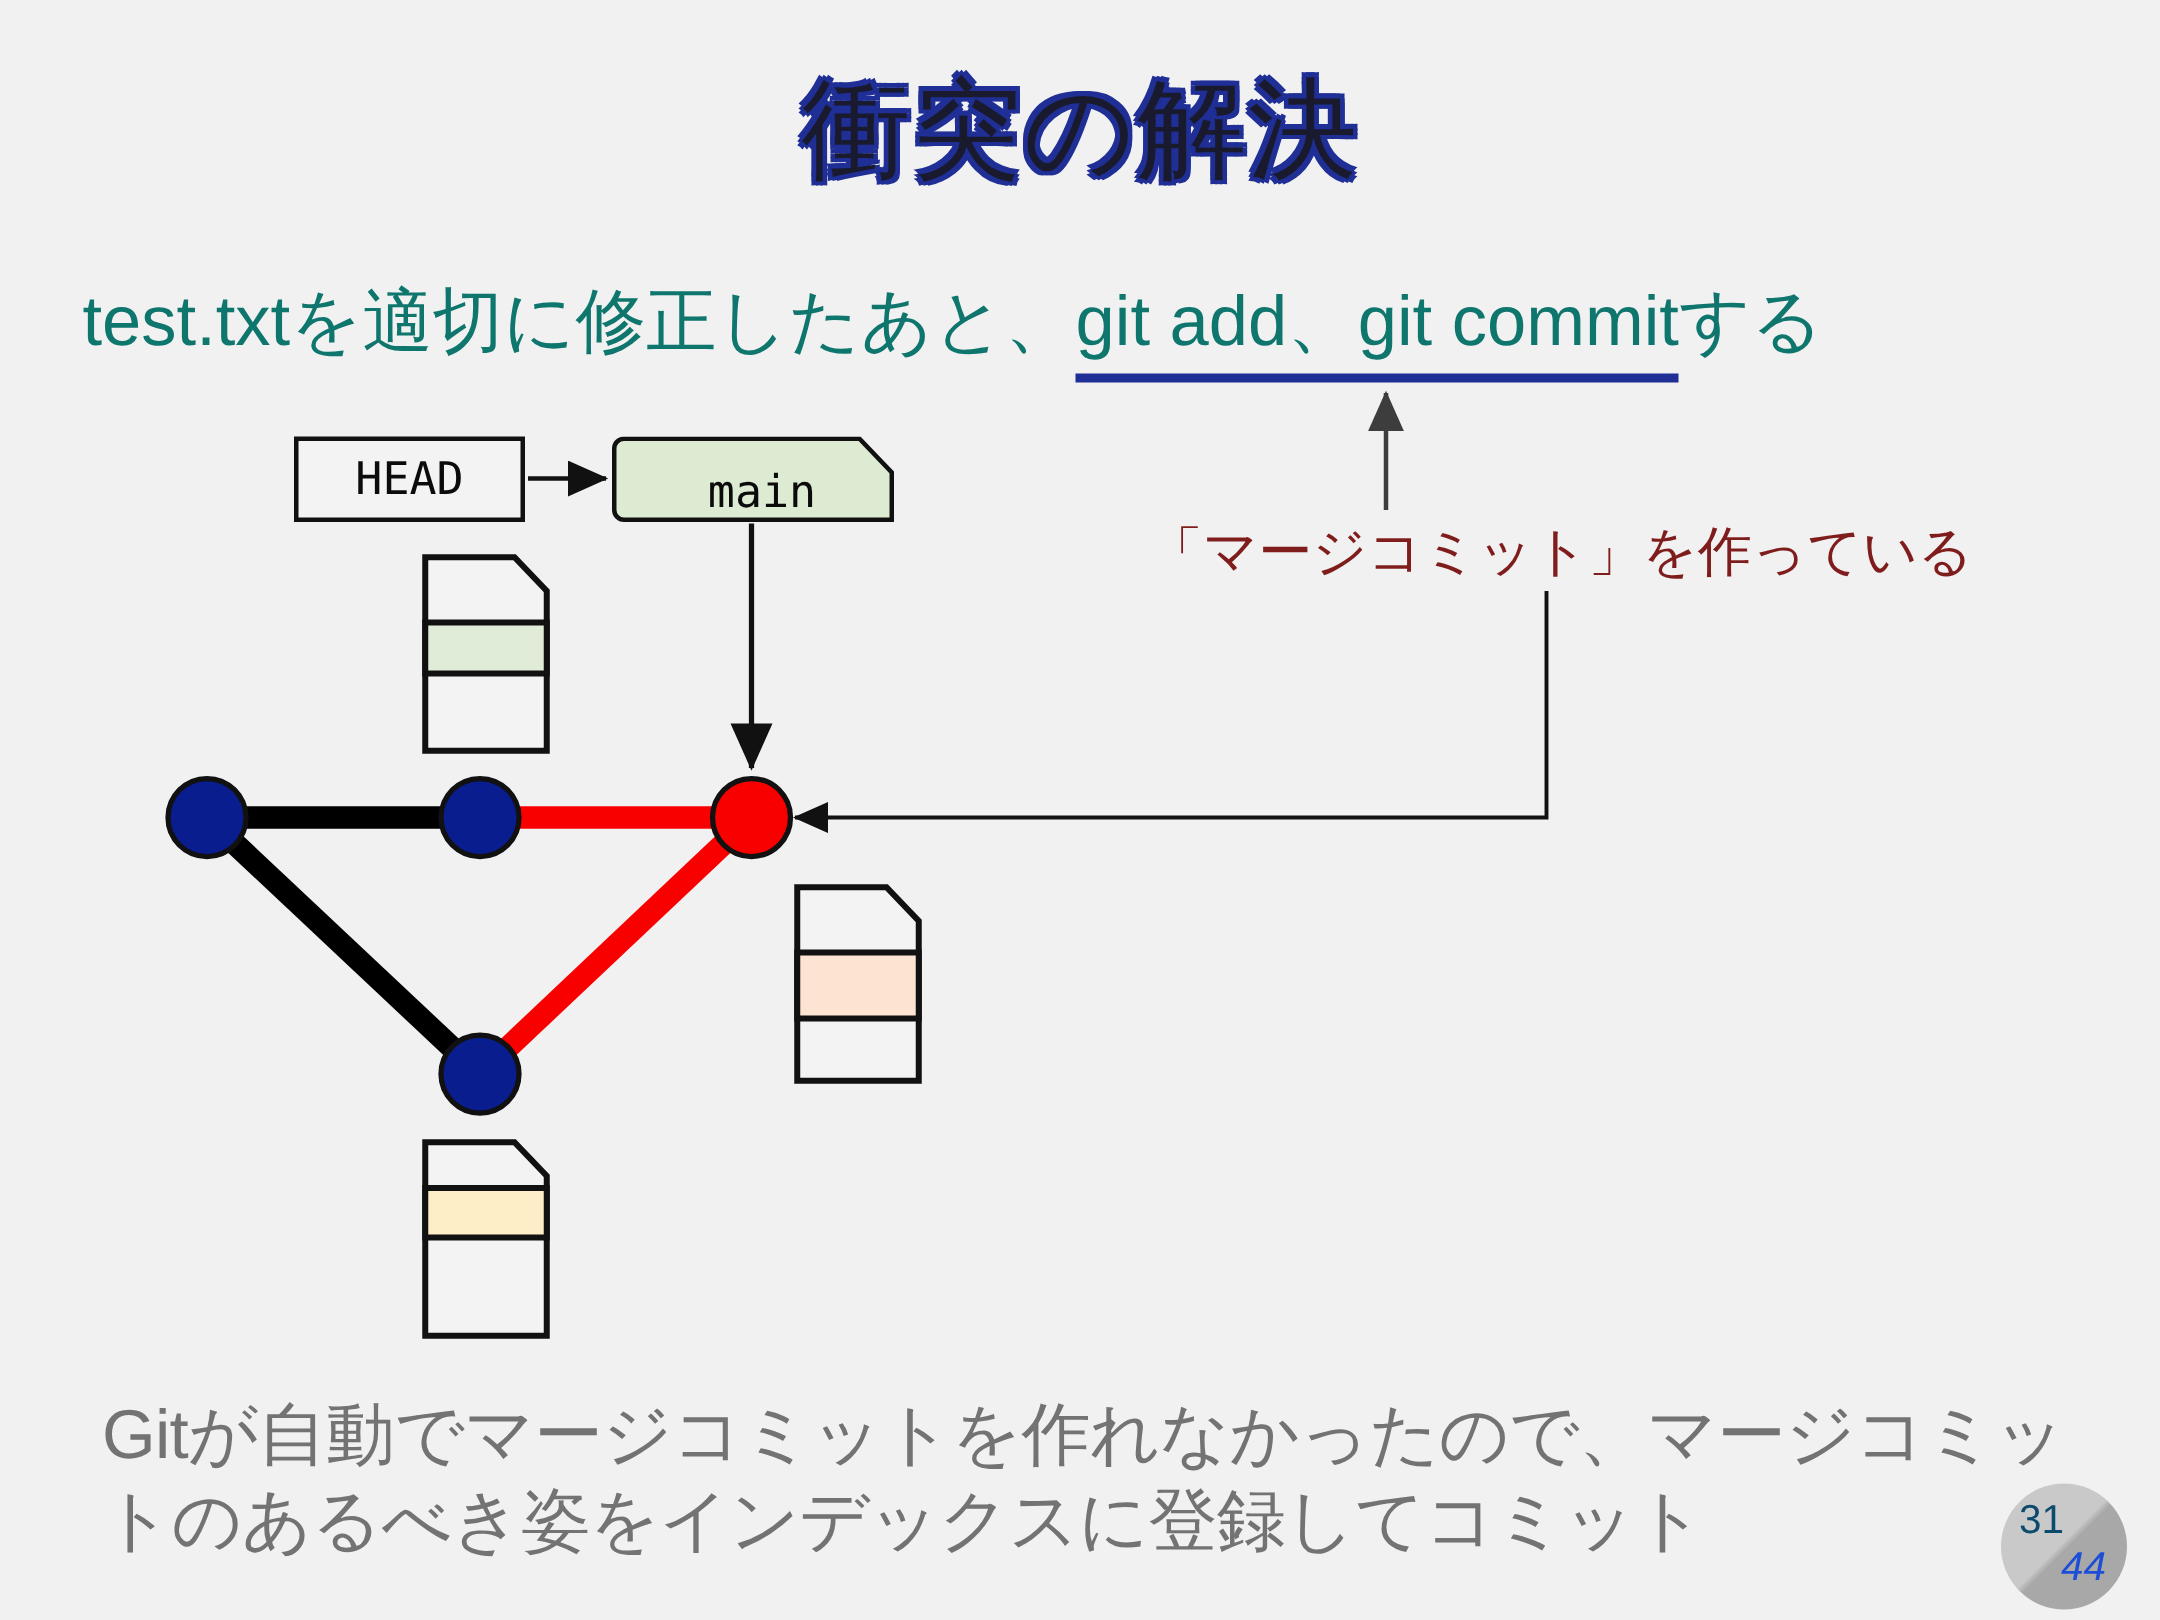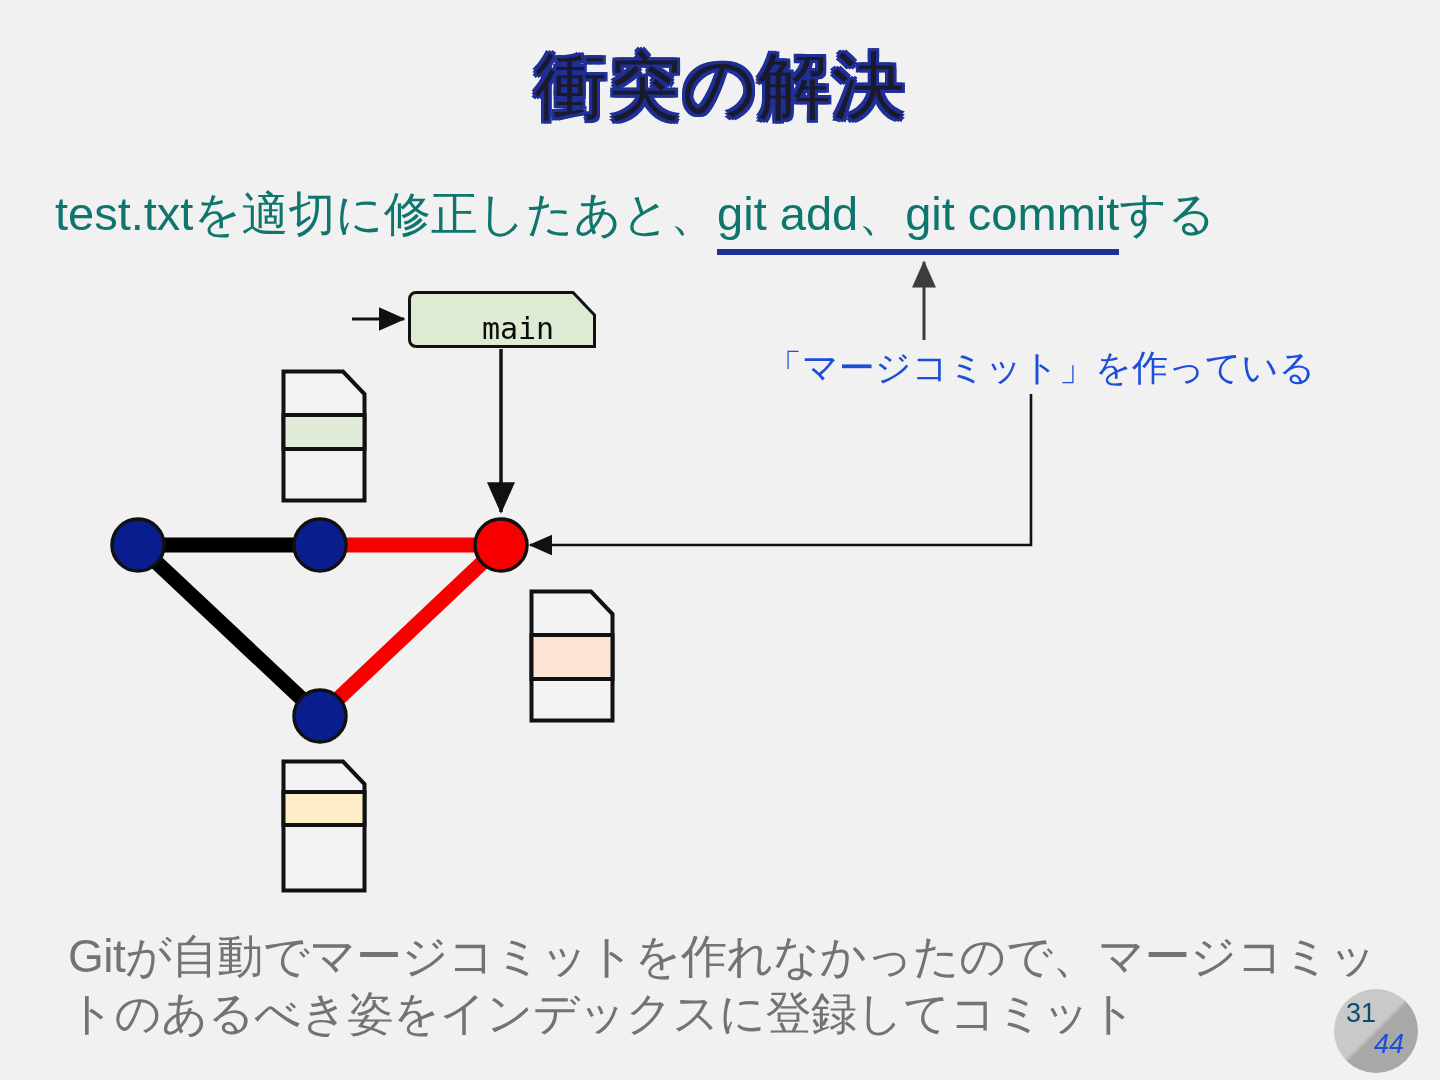--- a/index.html
+++ b/index.html
@@ -68,21 +68,21 @@
     color: #737373;
     line-height: 1.24;
     letter-spacing: -0.5px;
   }
 
   .annotation {
     position: absolute;
     left: 766px;
     top: 344px;
     font-size: 36px;
-    color: #1d4ed8;
+    color: #7f1d1d;
     white-space: nowrap;
   }
 
   
   .head-box {
     position: absolute;
     left: 196px;
     top: 291px;
     width: 154px;
     height: 57px;
@@ -99,21 +99,21 @@
 
   .main-tag {
     position: absolute;
     left: 408px;
     top: 291px;
     width: 188px;
     height: 57px;
   }
   .main-tag .tag-label {
     position: absolute;
-    left: 16px; top: 0;
+    left: 6px; top: 0;
     width: 188px;
     height: 75px;
     display: flex;
     align-items: center;
     justify-content: center;
     font-family: "DejaVu Sans Mono", "Liberation Mono", monospace;
     font-size: 30px;
     color: #0b0b0b;
   }
 
@@ -175,20 +175,23 @@
   <div class="title">衝突の解決</div>
 
   <div class="lead-line">
     <span>test.txtを適切に修正したあと、</span><span class="underlined">git add、git commit</span><span>する</span>
   </div>
 
   <div class="annotation">「マージコミット」を作っている</div>
 
   <div class="bottom-text">Gitが自動でマージコミットを作れなかったので、マージコミットのあるべき姿をインデックスに登録してコミット</div>
 
+  <div class="head-box">
+    <span>HEAD</span>
+  </div>
 
   <div class="main-tag">
     <svg width="188" height="57" viewBox="0 0 188 57">
       <path d="M 8 1.5 L 165 1.5 L 186.5 24 L 186.5 55.5 L 8 55.5 A 6.5 6.5 0 0 1 1.5 49 L 1.5 8 A 6.5 6.5 0 0 1 8 1.5 Z" fill="#ddebd3" stroke="#111111" stroke-width="3"></path>
     </svg>
     <span class="tag-label">main</span>
   </div>
 
   <div class="file-icon file-green">
     <svg width="86" height="134" viewBox="0 0 86 134">

